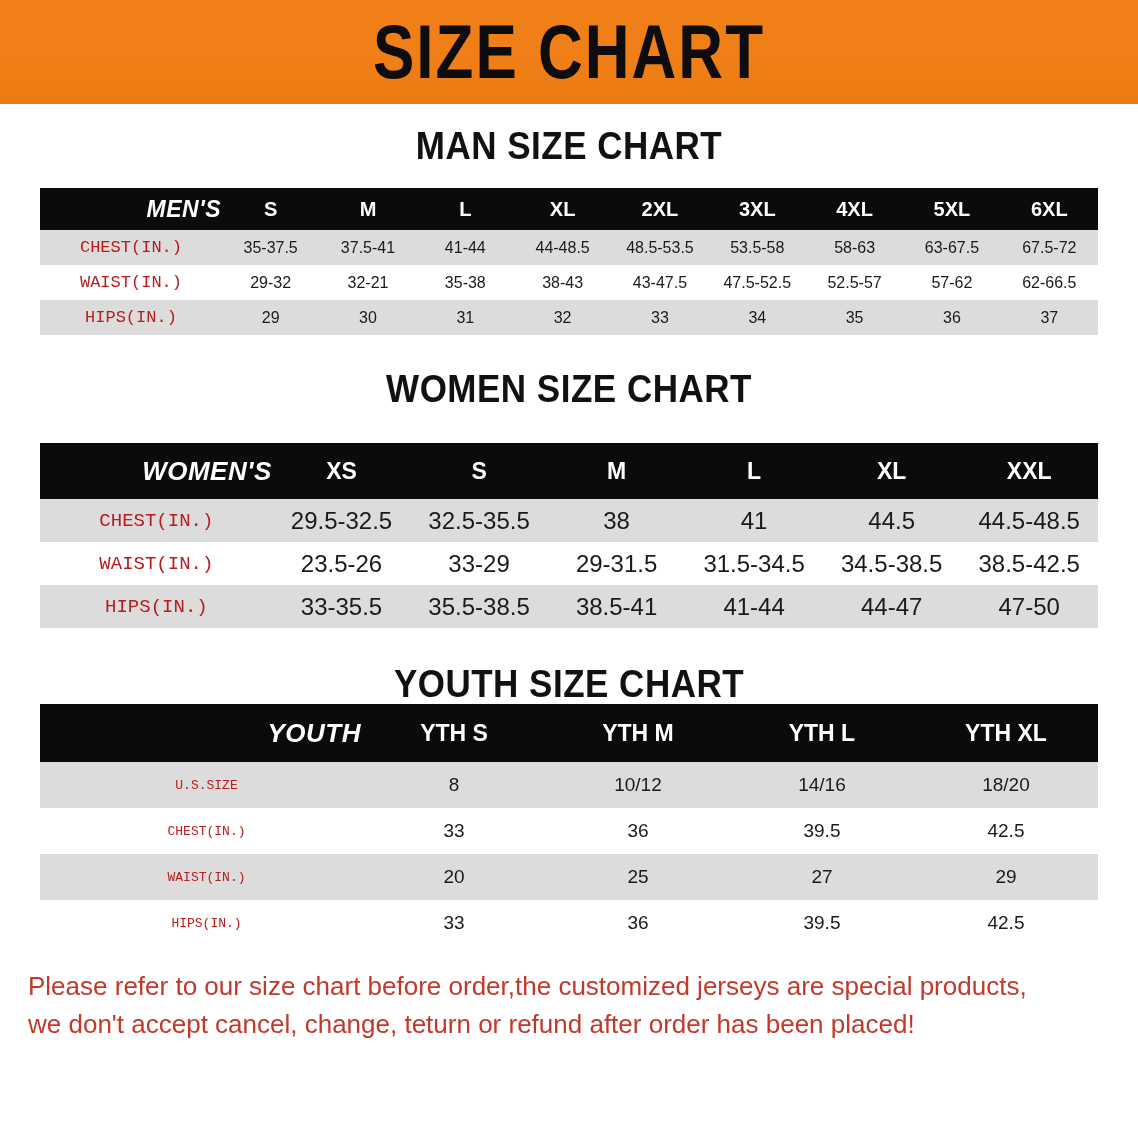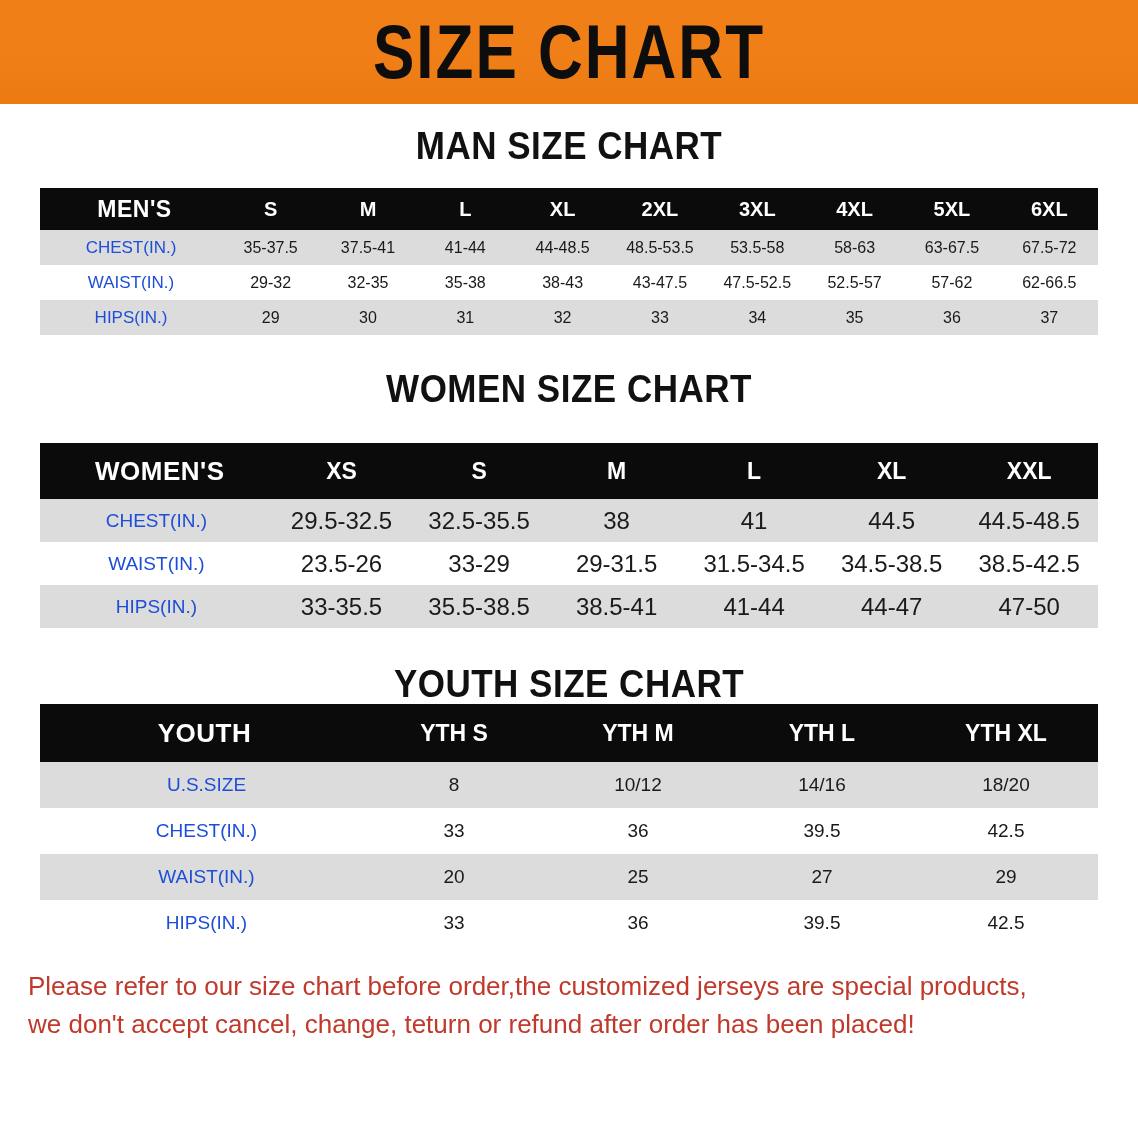--- a/index.html
+++ b/index.html
@@ -55,50 +55,51 @@
     font-family: "Liberation Sans", sans-serif;
   }
   thead th {
     background: #0b0b0b;
     color: #ffffff;
     font-weight: bold;
     text-align: center;
     white-space: nowrap;
   }
   thead th.rowlabel {
-    text-align: center;
+    text-align: right;
     padding-left: 8px;
     letter-spacing: 0.5px;
+    font-style: italic;
   }
   tbody td {
     text-align: center;
     color: #1a1a1a;
     white-space: nowrap;
   }
-  tbody td.rowlabel { text-align: center; color:#1d4ed8; }
+  tbody td.rowlabel { text-align: center; color:#b91c1c;font-family:Liberation Mono, monospace; }
   tbody tr.shade td { background: #dcdcdc; }
   tbody tr.plain td { background: #ffffff; }
 
   
   #men-table thead th { height: 42px; font-size: 20px; }
   #men-table thead th.rowlabel { font-size: 23px; }
   #men-table tbody td { height: 35px; font-size: 16px; }
   #men-table tbody td.rowlabel { font-size: 17px; }
 
   
   #women-table thead th { height: 56px; font-size: 23px; }
   #women-table thead th.rowlabel { font-size: 26px; }
   #women-table tbody td { height: 43px; font-size: 24px; }
   #women-table tbody td.rowlabel { font-size: 19px; }
 
   
   #youth-table thead th { height: 58px; font-size: 23px; }
   #youth-table thead th.rowlabel { font-size: 26px; }
   #youth-table tbody td { height: 46px; font-size: 19px; }
-  #youth-table tbody td.rowlabel { font-size: 19px; padding-left: 12px; }
+  #youth-table tbody td.rowlabel { font-size: 13px; padding-left: 12px; }
 
   .mt-men   { margin-top: 22px; }
   .mt-women { margin-top: 34px; }
   .mt-youth { }
 
   
   .note {
     margin: 22px 38px 0 28px;
     color: #c0392b;
     font-size: 26px;
@@ -154,21 +155,21 @@
           <td>44-48.5</td>
           <td>48.5-53.5</td>
           <td>53.5-58</td>
           <td>58-63</td>
           <td>63-67.5</td>
           <td>67.5-72</td>
         </tr>
         <tr class="plain">
           <td class="rowlabel">WAIST(IN.)</td>
           <td>29-32</td>
-          <td>32-35</td>
+          <td>32-21</td>
           <td>35-38</td>
           <td>38-43</td>
           <td>43-47.5</td>
           <td>47.5-52.5</td>
           <td>52.5-57</td>
           <td>57-62</td>
           <td>62-66.5</td>
         </tr>
         <tr class="shade">
           <td class="rowlabel">HIPS(IN.)</td>

